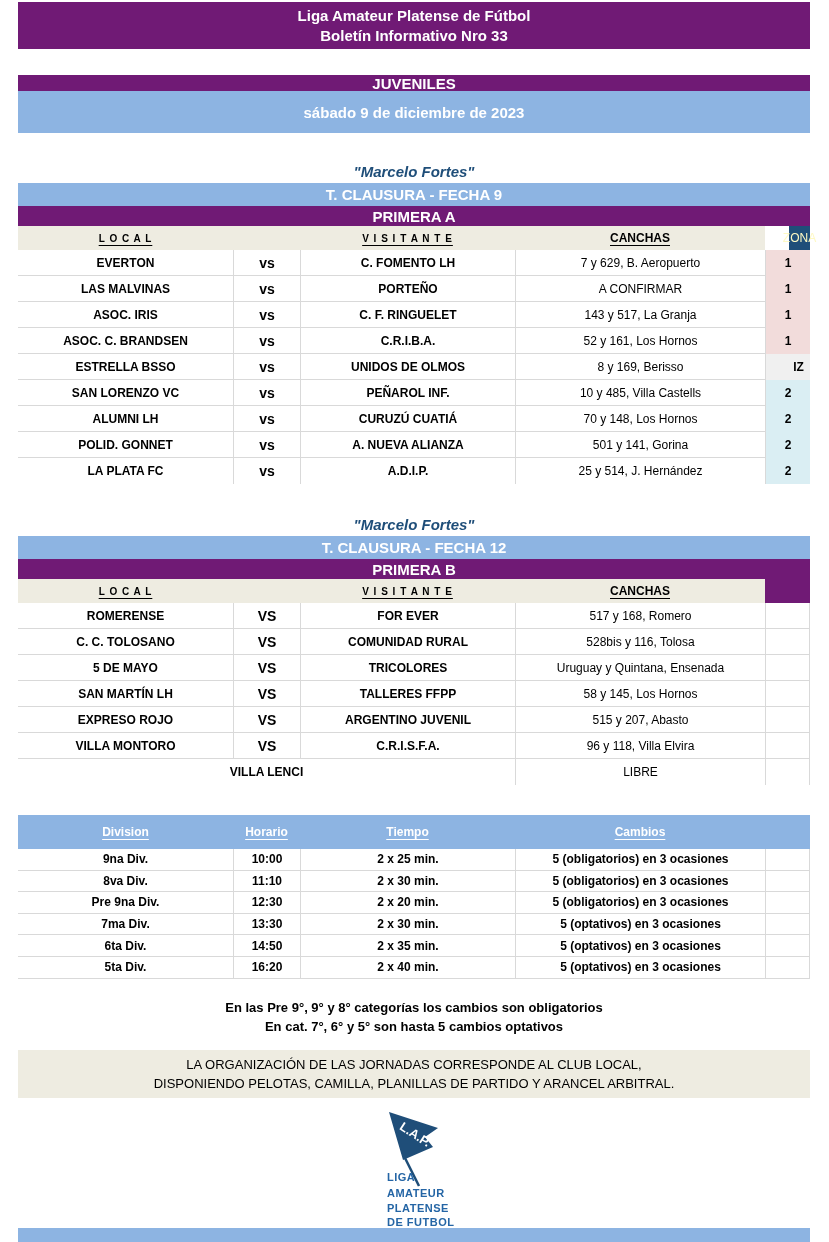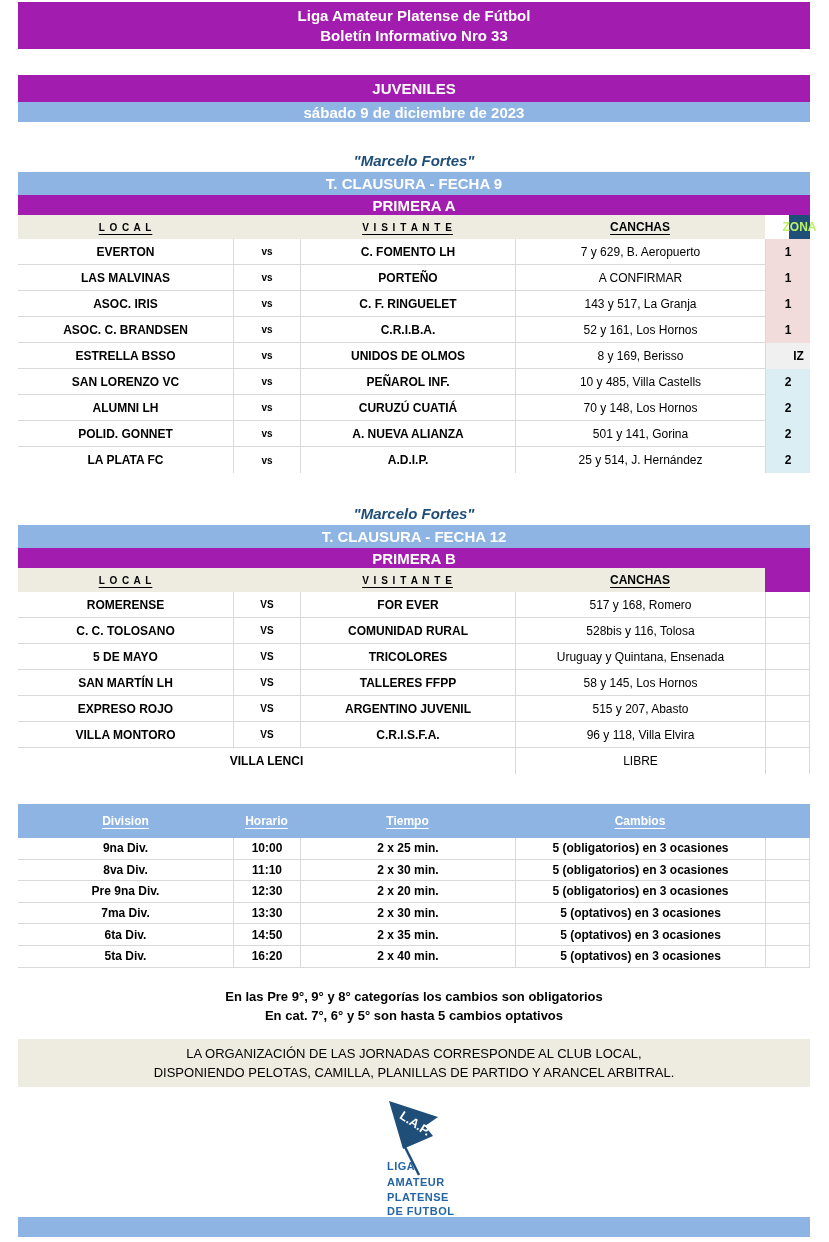--- a/index.html
+++ b/index.html
@@ -1,30 +1,30 @@
 <!DOCTYPE html>
 <html><head>
 <meta charset="utf-8">
 <style>
   html,body{margin:0;padding:0;background:#fff;}
   body{width:829px;height:1242px;overflow:hidden;
        font-family:"Liberation Sans",sans-serif;color:#000;}
   .content{margin-left:18px;width:792px;}
 
   
-  .navy{background:#a21caf;color:#fff;}
+  .navy{background:#701a75;color:#fff;}
   .lblue{background:#8DB4E2;color:#fff;}
   .beige{background:#EEECE1;}
 
   
   .bar{display:flex;align-items:center;justify-content:center;
        font-weight:bold;font-size:15px;}
   .top-banner{margin-top:2px;height:47px;flex-direction:column;gap:3px;}
-  .cat-bar{margin-top:26px;height:27px;}
-  .date-bar{height:20px;}
+  .cat-bar{margin-top:26px;height:16px;}
+  .date-bar{height:42px;}
   .referee{margin-top:28px;height:20px;display:flex;align-items:center;
            justify-content:center;color:#1F4E79;font-weight:bold;
            font-style:italic;font-size:15px;}
   .round-bar{margin-top:2px;height:23px;}
   .div-bar{height:20px;}
 
   
   .grid-row{display:grid;grid-template-columns:215px 67px 215px 250px 45px;}
   .c{display:flex;align-items:center;justify-content:center;
      box-sizing:border-box;min-width:0;}
@@ -32,24 +32,24 @@
   .mrow .c{height:26px;}
   .srow .c{height:21.6px;}
   .bb{border-bottom:1px solid #D9D9D9;}
   .bl{border-left:1px solid #D9D9D9;}
   .br{border-right:1px solid #D9D9D9;}
 
   .col-label{font-weight:bold;font-size:10px;letter-spacing:1px;
              text-decoration:underline;text-underline-offset:3px;}
   .col-label-sm{font-weight:bold;font-size:12px;
              text-decoration:underline;text-underline-offset:3px;}
-  .zona-head{font-weight:bold;font-size:12px;background:#1F4E79;color:#bef264;margin-left:24px;}
+  .zona-head{font-weight:normal;font-size:12px;background:#1F4E79;color:#fef9c3;margin-left:24px;}
 
   .team{font-weight:bold;font-size:12px;}
-  .vs{font-weight:bold;font-size:10px;}
+  .vs{font-weight:bold;font-size:14px;}
   .cancha{font-weight:normal;font-size:12px;}
   .zona{font-weight:bold;font-size:12px;}
   .z1{background:#F2DCDB;}
   .ziz{background:#F0F0F0;padding-left:21px;}
   .z2{background:#DAEEF3;}
 
   .merged{grid-column:1 / span 3;}
 
   
   .sched-head .c{height:34px;}

